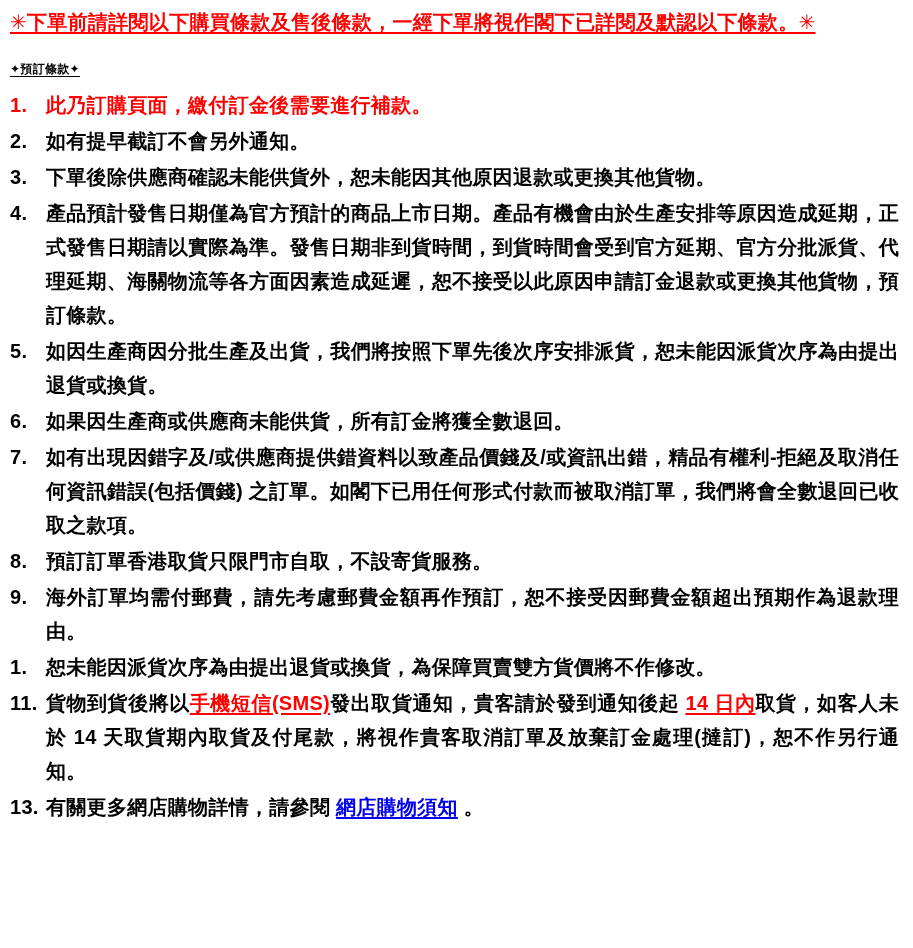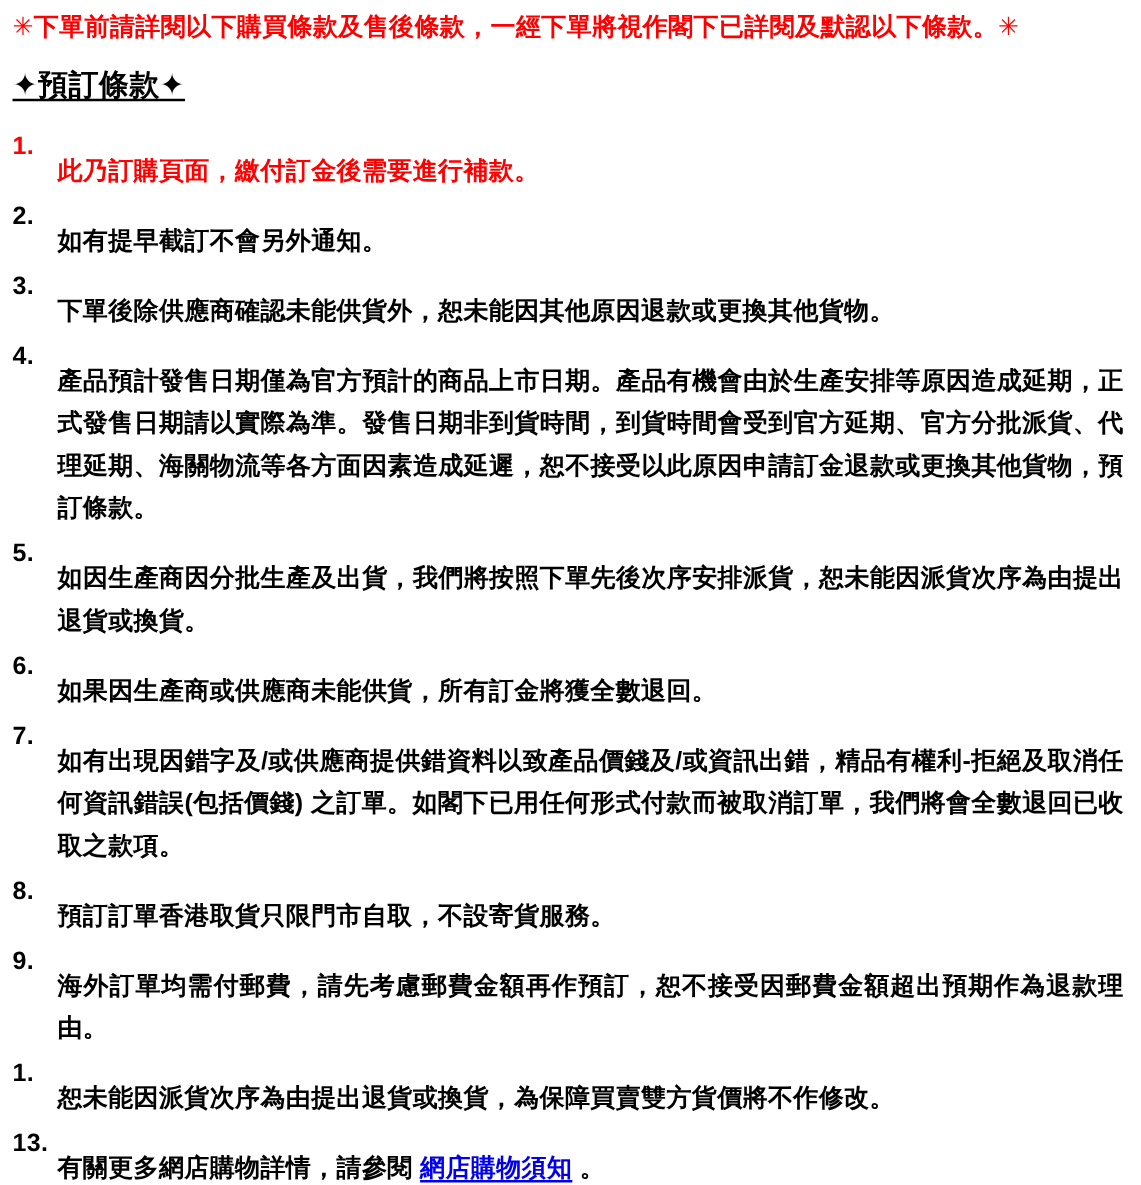--- a/index.html
+++ b/index.html
@@ -17,49 +17,49 @@
   .page {
     width: 913px;
     min-height: 948px;
     padding: 8px 14px 12px 10px;
   }
   .warning-header {
     color: #ff0000;
     font-size: 20px;
     line-height: 28px;
     letter-spacing: 0.3px;
+    text-decoration: underline;
     text-underline-offset: 3px;
     margin-bottom: 20px;
   }
   .section-title {
-    font-size: 24px;
+    font-size: 12px;
     line-height: 26px;
     letter-spacing: 0.3px;
     text-decoration: underline;
     text-underline-offset: 3px;
     width: fit-content;
-    margin-bottom: 18px;
+    margin-bottom: 6px;
   }
   .terms { display: block; }
   .term {
     display: flex;
     align-items: flex-start;
     font-size: 20px;
     line-height: 34px;
     letter-spacing: 0.3px;
     margin-bottom: 2px;
   }
   .term-num {
     flex: 0 0 36px;
     width: 36px;
   }
   .term-body {
     flex: 1 1 auto;
     text-align: justify;
-    margin-top: 20px;
   }
   .term.red .term-num,
   .term.red .term-body,
   .seg.red { color: #ff0000; }
   .seg.red-underline {
     color: #ff0000;
     text-decoration: underline;
     text-underline-offset: 3px;
   }
   a.seg.link {
@@ -112,17 +112,21 @@
       </div>
       <div class="term">
         <span class="term-num">9.</span>
         <span class="term-body"><span class="seg">海外訂單均需付郵費，請先考慮郵費金額再作預訂，恕不接受因郵費金額超出預期作為退款理由。</span></span>
       </div>
       <div class="term">
         <span class="term-num">1.</span>
         <span class="term-body"><span class="seg">恕未能因派貨次序為由提出退貨或換貨，為保障買賣雙方貨價將不作修改。</span></span>
       </div>
       <div class="term">
+        <span class="term-num">11.</span>
+        <span class="term-body"><span class="seg">貨物到貨後將以</span><span class="seg red-underline">手機短信(SMS)</span><span class="seg">發出取貨通知，貴客請於發到通知後起 </span><span class="seg red-underline">14 日內</span><span class="seg">取貨，如客人未於 14 天取貨期內取貨及付尾款，將視作貴客取消訂單及放棄訂金處理(撻訂)，恕不作另行通知。</span></span>
+      </div>
+      <div class="term">
         <span class="term-num">13.</span>
         <span class="term-body"><span class="seg">有關更多網店購物詳情，請參閱 </span><a class="seg link" href="#">網店購物須知</a><span class="seg"> 。</span></span>
       </div>
     </div>
 </div>
 
 </body></html>

